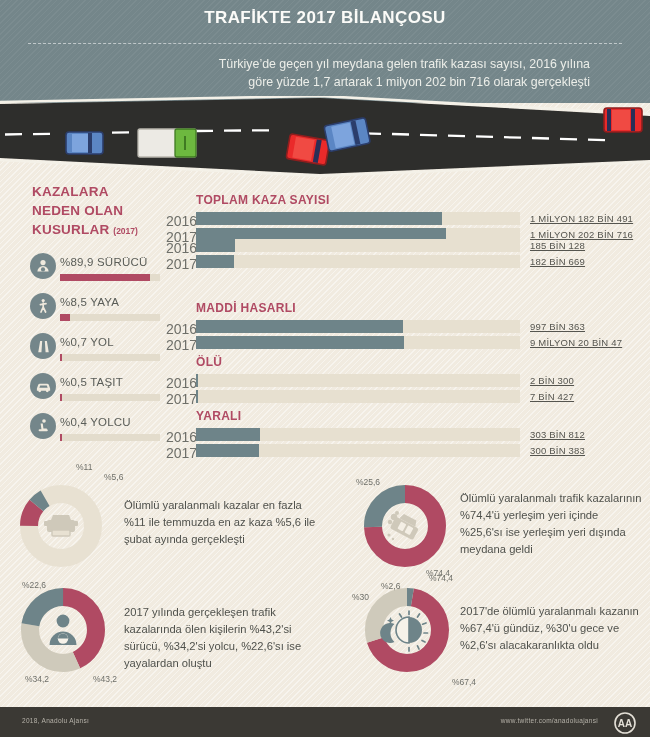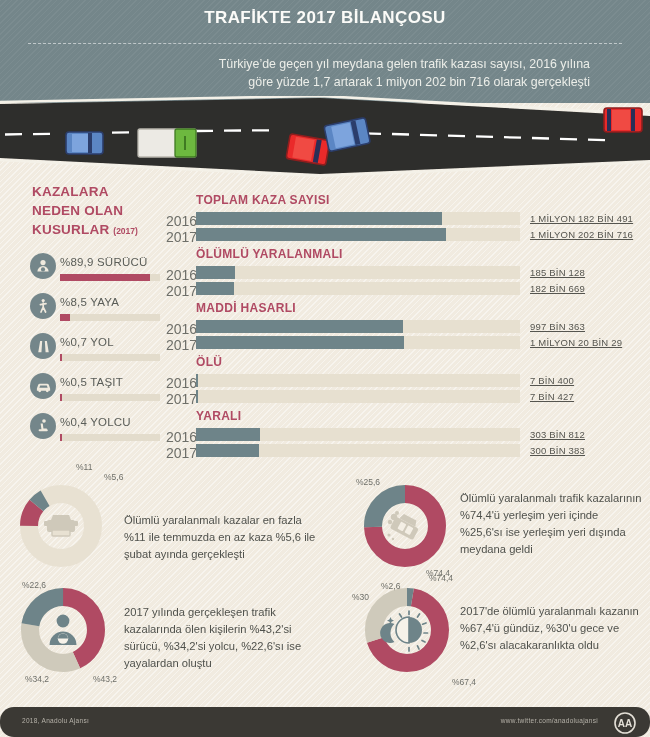--- a/index.html
+++ b/index.html
@@ -69,21 +69,21 @@
   .row .val{position:absolute;left:334px;top:1px;color:#55554f;font-size:9.5px;white-space:nowrap;letter-spacing:.2px;text-decoration:underline;}
 
   
   .donut{position:absolute;}
   .donut svg{display:block;}
   .dlbl{position:absolute;color:#6e6f69;font-size:8.5px;white-space:nowrap;}
   .dtext{position:absolute;color:#4f514c;font-size:11.2px;line-height:17px;}
 
   
   .footer{
-    position:absolute;left:0;bottom:0;width:650px;height:30px;background:#3b3934;border-radius:14px;
+    position:absolute;left:0;bottom:0;width:650px;height:30px;background:#3b3934;
   }
   .f-left{position:absolute;left:22px;top:10px;color:#b6b2a9;font-size:6.5px;letter-spacing:.3px;}
   .f-right{position:absolute;right:52px;top:10px;color:#b6b2a9;font-size:6.5px;letter-spacing:.3px;}
   .aa{position:absolute;right:14px;top:5px;width:22px;height:22px;}
 </style>
 </head>
 <body>
 
 <div id="page">
 
@@ -244,21 +244,20 @@
     <div class="row">
       <span class="yl">2017</span>
       <span class="track">
           <i class="fill" style="width:77.3%"></i>
         </span>
       <span class="val">1 MİLYON 202 BİN 716</span>
     </div>
   </div>
 
   <div class="grp" style="top:239px">
-    <p class="gt">ÖLÜMLÜ YARALANMALI</p>
     <div class="row">
       <span class="yl">2016</span>
       <span class="track">
           <i class="fill" style="width:12%"></i>
         </span>
       <span class="val">185 BİN 128</span>
     </div>
     <div class="row">
       <span class="yl">2017</span>
       <span class="track">
@@ -275,32 +274,32 @@
       <span class="track">
           <i class="fill" style="width:64%"></i>
         </span>
       <span class="val">997 BİN 363</span>
     </div>
     <div class="row">
       <span class="yl">2017</span>
       <span class="track">
           <i class="fill" style="width:64.3%"></i>
         </span>
-      <span class="val">1 MİLYON 20 BİN 29</span>
+      <span class="val">9 MİLYON 20 BİN 47</span>
     </div>
   </div>
 
   <div class="grp" style="top:347px">
     <p class="gt">ÖLÜ</p>
     <div class="row">
       <span class="yl">2016</span>
       <span class="track">
           <i class="fill" style="width:0.7%"></i>
         </span>
-      <span class="val">7 BİN 400</span>
+      <span class="val">2 BİN 300</span>
     </div>
     <div class="row">
       <span class="yl">2017</span>
       <span class="track">
           <i class="fill" style="width:0.7%"></i>
         </span>
       <span class="val">7 BİN 427</span>
     </div>
   </div>
 
@@ -331,21 +330,21 @@
         <rect x="4" y="8" width="28" height="12" rx="2"></rect>
         <path d="M8 8 10 3h16l2 5z"></path>
         <rect x="1" y="9" width="4" height="5" rx="1"></rect>
         <rect x="31" y="9" width="4" height="5" rx="1"></rect>
         <rect x="9" y="18" width="18" height="6" rx="1" fill="#e8e1d2" stroke="#cfc9ba" stroke-width="1.4"></rect>
       </g>
     </svg>
   </div>
   <div class="dlbl" style="left:76px;top:462px">%11</div>
   <div class="dlbl" style="left:104px;top:472px">%5,6</div>
-  <div class="dtext" style="left:124px;top:512px;width:195px">Ölümlü yaralanmalı kazalar en fazla %11 ile temmuzda en az kaza %5,6 ile şubat ayında gerçekleşti</div>
+  <div class="dtext" style="left:124px;top:497px;width:195px">Ölümlü yaralanmalı kazalar en fazla %11 ile temmuzda en az kaza %5,6 ile şubat ayında gerçekleşti</div>
 
   <div class="donut" style="left:362px;top:483px">
     <svg width="86" height="86" viewBox="0 0 86 86">
       <circle cx="43" cy="43" r="32" fill="none" stroke="#e8e1d2" stroke-width="18"></circle>
       <circle cx="43" cy="43" r="32" fill="none" stroke="#b04a63" stroke-width="18" stroke-dasharray="149.6 51.4" stroke-dashoffset="0" transform="rotate(-90 43 43)"></circle>
       <circle cx="43" cy="43" r="32" fill="none" stroke="#6e8489" stroke-width="18" stroke-dasharray="51.4 149.6" stroke-dashoffset="-149.6" transform="rotate(-90 43 43)"></circle>
       <g fill="#cfc9ba" transform="translate(24,28)">
         <g transform="rotate(28 19 16)">
           <rect x="6" y="11" width="26" height="13" rx="2"></rect>
           <path d="M10 11 12 5h14l2 6z"></path>

